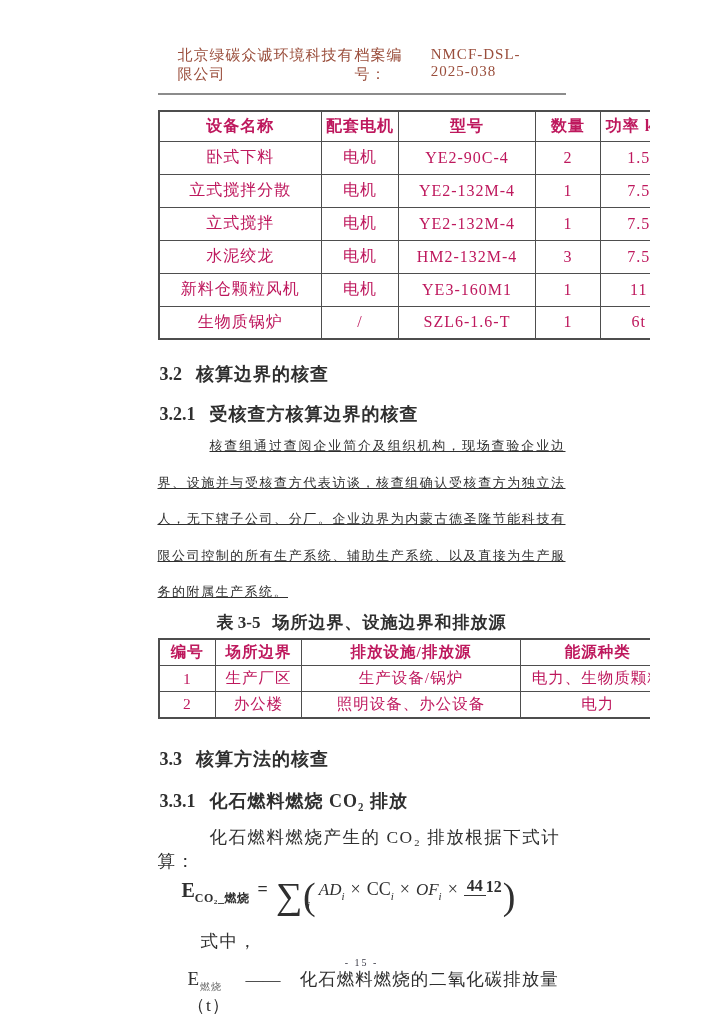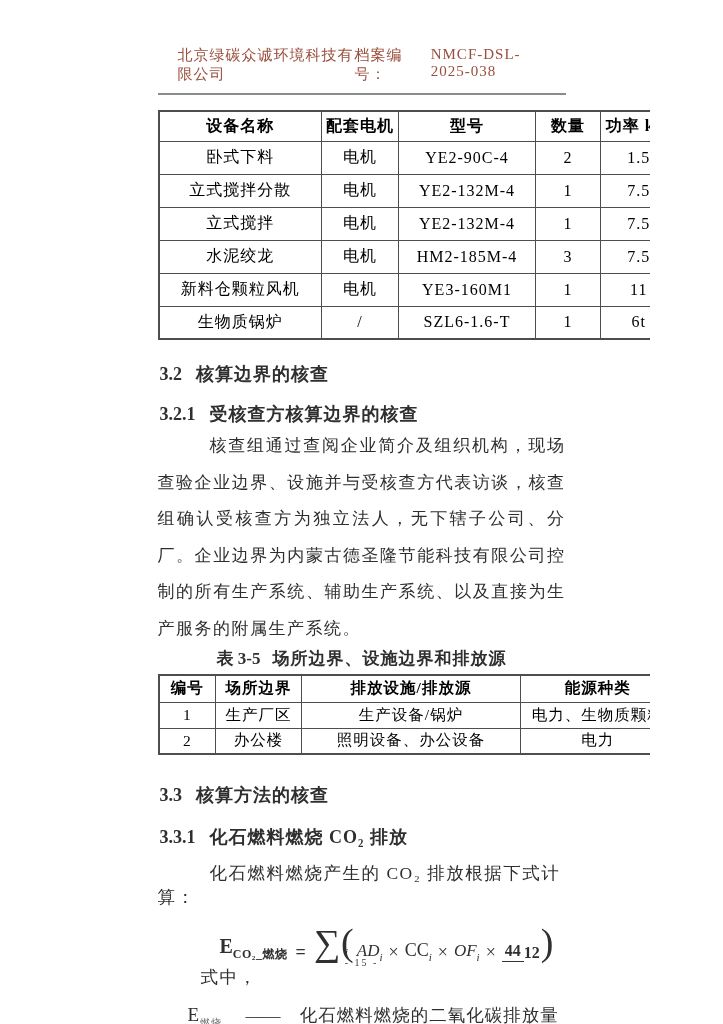--- a/index.html
+++ b/index.html
@@ -22,48 +22,48 @@
     padding: 0 14px 9px 20px;
     border-bottom: 2px solid #8c8c8c;
     color: var(--accent);
     font-size: 15px; letter-spacing: 1px;
   }
   .doc-header .file-no { display: flex; gap: 14px; }
 
   
   table { border-collapse: collapse; table-layout: fixed; margin: 0 auto; }
   td, th { border: 1.6px solid var(--line); text-align: center; vertical-align: middle;
-           font-size: 16px; letter-spacing: 1px; color: #000000; padding: 0 2px; }
+           font-size: 16px; letter-spacing: 1px; color: #be185d; padding: 0 2px; }
   th { font-weight: bold; }
   table.equipment { width: 519px; margin-top: 15px; border: 2px solid var(--line); }
   table.equipment th { height: 30px; }
   table.equipment td { height: 33px; }
   table.boundary { width: 517px; margin-top: 4px; border: 2px solid var(--line); }
   table.boundary th { height: 27px; font-size: 15.5px; }
   table.boundary td { height: 26px; font-size: 15.5px; }
 
   
   .sec-heading { margin: 22px 0 0 2px; font-size: 18px; font-weight: bold; letter-spacing: 1px; }
   .sec-heading .num { font-family: "Liberation Serif", serif; letter-spacing: 0; margin-right: 14px; }
   .sec-heading.h321 { margin-top: 16px; }
   .sec-heading.h33  { margin-top: 28px; }
   .sec-heading.h331 { margin-top: 18px; }
 
   .body-para {
     margin: 0; padding-top: 2px;
-    font-size: 17px; line-height: 36.5px; letter-spacing: 1.5px;
-    text-align: justify; text-indent: 52px;
+    font-size: 13px; line-height: 36.5px; letter-spacing: 1.5px;
+    text-align: justify; text-indent: 52px; text-decoration: underline;
   }
   .tbl-caption { margin-top: 0; text-align: center; font-weight: bold; font-size: 17px; letter-spacing: 1px; }
   .tbl-caption .cap-num { margin-right: 12px; letter-spacing: 0; }
 
   .formula-intro { margin-top: 12px; font-size: 17.5px; letter-spacing: 1.5px; text-indent: 52px; }
 
   
-  .formula { margin: 6px 0 0 62px; display: flex; align-items: flex-end; height: 48px; font-size: 18px; }
+  .formula { margin: 6px 0 0 24px; display: flex; align-items: flex-start; height: 48px; font-size: 18px; }
   .f-lhs { font-weight: bold; font-size: 20px; }
   .f-lhs sub { font-size: 12px; letter-spacing: 0.5px; }
   .f-eq { margin: 0 8px; font-weight: bold; }
   .f-sum { position: relative; font-size: 37px; line-height: 1; top: -2px; }
   .f-sum sub { position: absolute; right: -8px; bottom: 2px; font-size: 12px; font-style: italic; }
   .f-paren { font-size: 38px; font-weight: 400; line-height: 1; margin: 0 1px; position: relative; top: -2px; }
   .f-term { margin: 0 2px; }
   .f-term i { font-size: 17px; }
   .f-term sub { font-size: 11px; font-style: italic; }
   .f-times { margin: 0 4px; }
@@ -128,21 +128,21 @@
       <tr>
         <td>立式搅拌</td>
         <td>电机</td>
         <td>YE2-132M-4</td>
         <td>1</td>
         <td>7.5</td>
       </tr>
       <tr>
         <td>水泥绞龙</td>
         <td>电机</td>
-        <td>HM2-185M-4</td>
+        <td>HM2-132M-4</td>
         <td>3</td>
         <td>7.5</td>
       </tr>
       <tr>
         <td>新料仓颗粒风机</td>
         <td>电机</td>
         <td>YE3-160M1</td>
         <td>1</td>
         <td>11</td>
       </tr>

